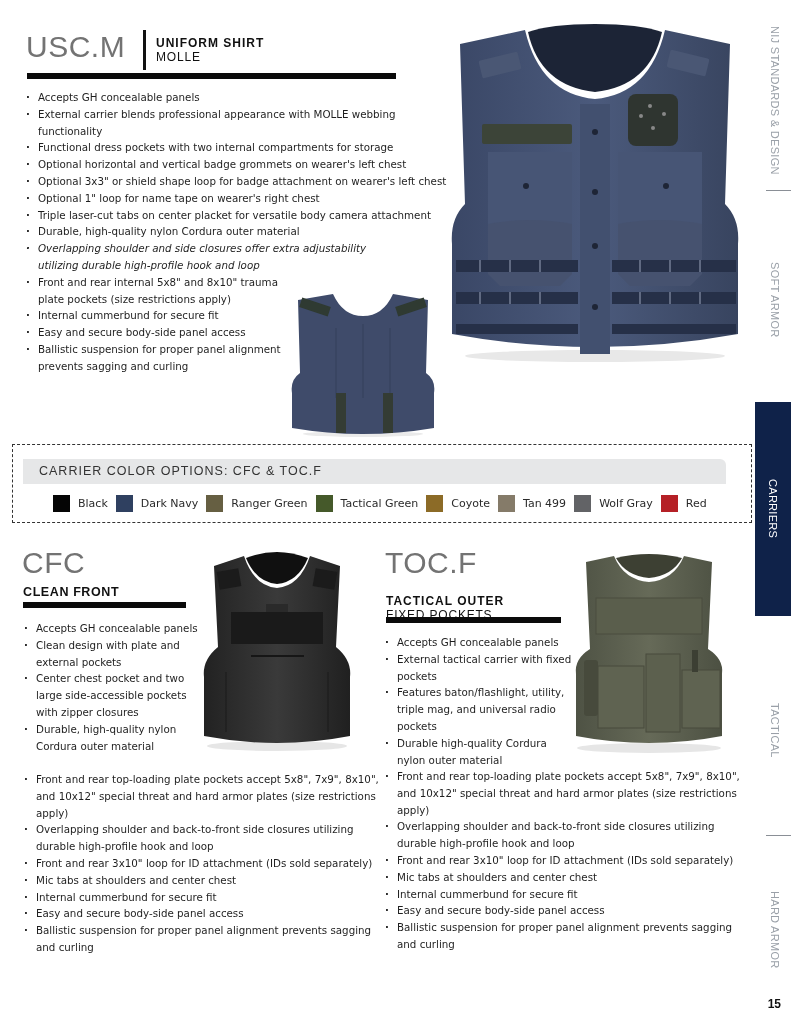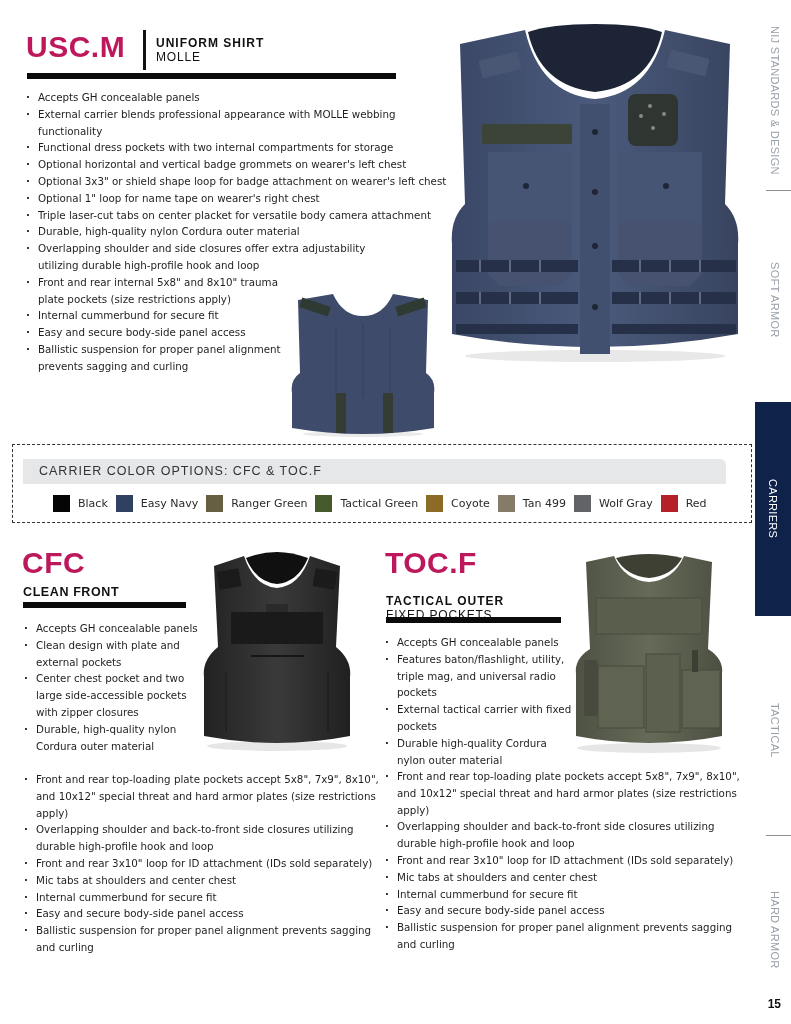--- a/index.html
+++ b/index.html
@@ -9,21 +9,21 @@
   
   .sidenav { position: absolute; top: 0; right: 0; width: 33px; height: 1024px; }
   .nav-tab { position: absolute; left: 0; width: 33px; display: flex; align-items: center; justify-content: center; }
   .nav-tab .lbl { writing-mode: vertical-rl; font-family: "Liberation Sans", sans-serif; font-size: 11px; letter-spacing: 0.3px; color: #9aa0a8; white-space: nowrap; }
   .nav-tab.active { background: #0f2249; left: -3px; width: 36px; }
   .nav-tab.active .lbl { color: #ffffff; }
   .nav-sep { position: absolute; left: 8px; width: 25px; height: 1px; background: #8a8f96; }
   .page-num { position: absolute; right: 10px; top: 997px; font-family: "Liberation Sans", sans-serif; font-weight: bold; font-size: 12px; color: #111; text-align: center; }
 
   
-  .model { position: absolute; font-family: "Liberation Sans", sans-serif; font-size: 30px; color: #be185d; letter-spacing: 0.5px; font-weight: bold; }
+  .model { position: absolute; font-family: "Liberation Sans", sans-serif; font-size: 30px; color: #737373; letter-spacing: 0.5px; }
   .subtitle-bold { font-family: "Liberation Sans", sans-serif; font-weight: bold; font-size: 12px; letter-spacing: 1px; color: #111; }
   .subtitle-thin { font-family: "Liberation Sans", sans-serif; font-size: 12px; letter-spacing: 0.8px; color: #111; }
   .rule { position: absolute; height: 6px; background: #0a0a0a; }
 
   
   ul.bullets { position: absolute; list-style: none; font-family: "DejaVu Sans", sans-serif; font-size: 10.3px; line-height: 16.8px; color: #1e1e1e; }
   ul.bullets li { position: relative; padding-left: 14px; }
   ul.bullets li::before { content: "·"; position: absolute; left: 2px; top: 0; font-weight: bold; }
 
   
@@ -73,21 +73,21 @@
 
   <ul class="bullets" style="left:24px;top:89px;width:430px;">
     <li>Accepts GH concealable panels</li>
     <li>External carrier blends professional appearance with MOLLE webbing functionality</li>
     <li>Functional dress pockets with two internal compartments for storage</li>
     <li>Optional horizontal and vertical badge grommets on wearer's left chest</li>
     <li>Optional 3x3" or shield shape loop for badge attachment on wearer's left chest</li>
     <li>Optional 1" loop for name tape on wearer's right chest</li>
     <li>Triple laser-cut tabs on center placket for versatile body camera attachment</li>
     <li>Durable, high-quality nylon Cordura outer material</li>
-    <li style="width:345px;">Overlapping shoulder and side closures offer extra adjustability utilizing durable high-profile hook and loop</li>
+    <li style="width:345px;font-style:italic;">Overlapping shoulder and side closures offer extra adjustability utilizing durable high-profile hook and loop</li>
     <li style="width:275px;">Front and rear internal 5x8" and 8x10" trauma plate pockets (size restrictions apply)</li>
     <li>Internal cummerbund for secure fit</li>
     <li>Easy and secure body-side panel access</li>
     <li style="width:265px;">Ballistic suspension for proper panel alignment prevents sagging and curling</li>
   </ul>
 
   <svg class="vest" style="left:440px;top:24px;" width="310" height="340" viewBox="0 0 310 340">
     <defs>
       <linearGradient id="navyG" x1="0" y1="0" x2="1" y2="0">
         <stop offset="0" stop-color="#3a4766"></stop>
@@ -160,21 +160,21 @@
   <div class="color-bar">
     <span class="t">CARRIER COLOR OPTIONS: CFC &amp; TOC.F</span>
   </div>
   <div class="swatches">
     <div class="sw">
       <span class="chip" style="background:#050505;"></span>
       <span class="nm">Black</span>
     </div>
     <div class="sw">
       <span class="chip" style="background:#2f4060;"></span>
-      <span class="nm">Easy Navy</span>
+      <span class="nm">Dark Navy</span>
     </div>
     <div class="sw">
       <span class="chip" style="background:#665f42;"></span>
       <span class="nm">Ranger Green</span>
     </div>
     <div class="sw">
       <span class="chip" style="background:#45592a;"></span>
       <span class="nm">Tactical Green</span>
     </div>
     <div class="sw">
@@ -241,22 +241,22 @@
 <section>
   <div class="model" style="left:385px;top:546px;">TOC.F</div>
   <div style="position:absolute;left:386px;top:594px;line-height:14px;">
     <div class="subtitle-bold">TACTICAL OUTER</div>
     <div class="subtitle-thin">FIXED POCKETS</div>
   </div>
   <div class="rule" style="left:386px;top:617px;width:175px;"></div>
 
   <ul class="bullets" style="left:383px;top:634px;width:190px;">
     <li>Accepts GH concealable panels</li>
+    <li>External tactical carrier with fixed pockets</li>
     <li>Features baton/flashlight, utility, triple mag, and universal radio pockets</li>
-    <li>External tactical carrier with fixed pockets</li>
     <li>Durable high-quality Cordura nylon outer material</li>
   </ul>
   <ul class="bullets" style="left:383px;top:768px;width:360px;">
     <li>Front and rear top-loading plate pockets accept 5x8", 7x9", 8x10", and 10x12" special threat and hard armor plates (size restrictions apply)</li>
     <li>Overlapping shoulder and back-to-front side closures utilizing durable high-profile hook and loop</li>
     <li>Front and rear 3x10" loop for ID attachment (IDs sold separately)</li>
     <li>Mic tabs at shoulders and center chest</li>
     <li>Internal cummerbund for secure fit</li>
     <li>Easy and secure body-side panel access</li>
     <li>Ballistic suspension for proper panel alignment prevents sagging and curling</li>

